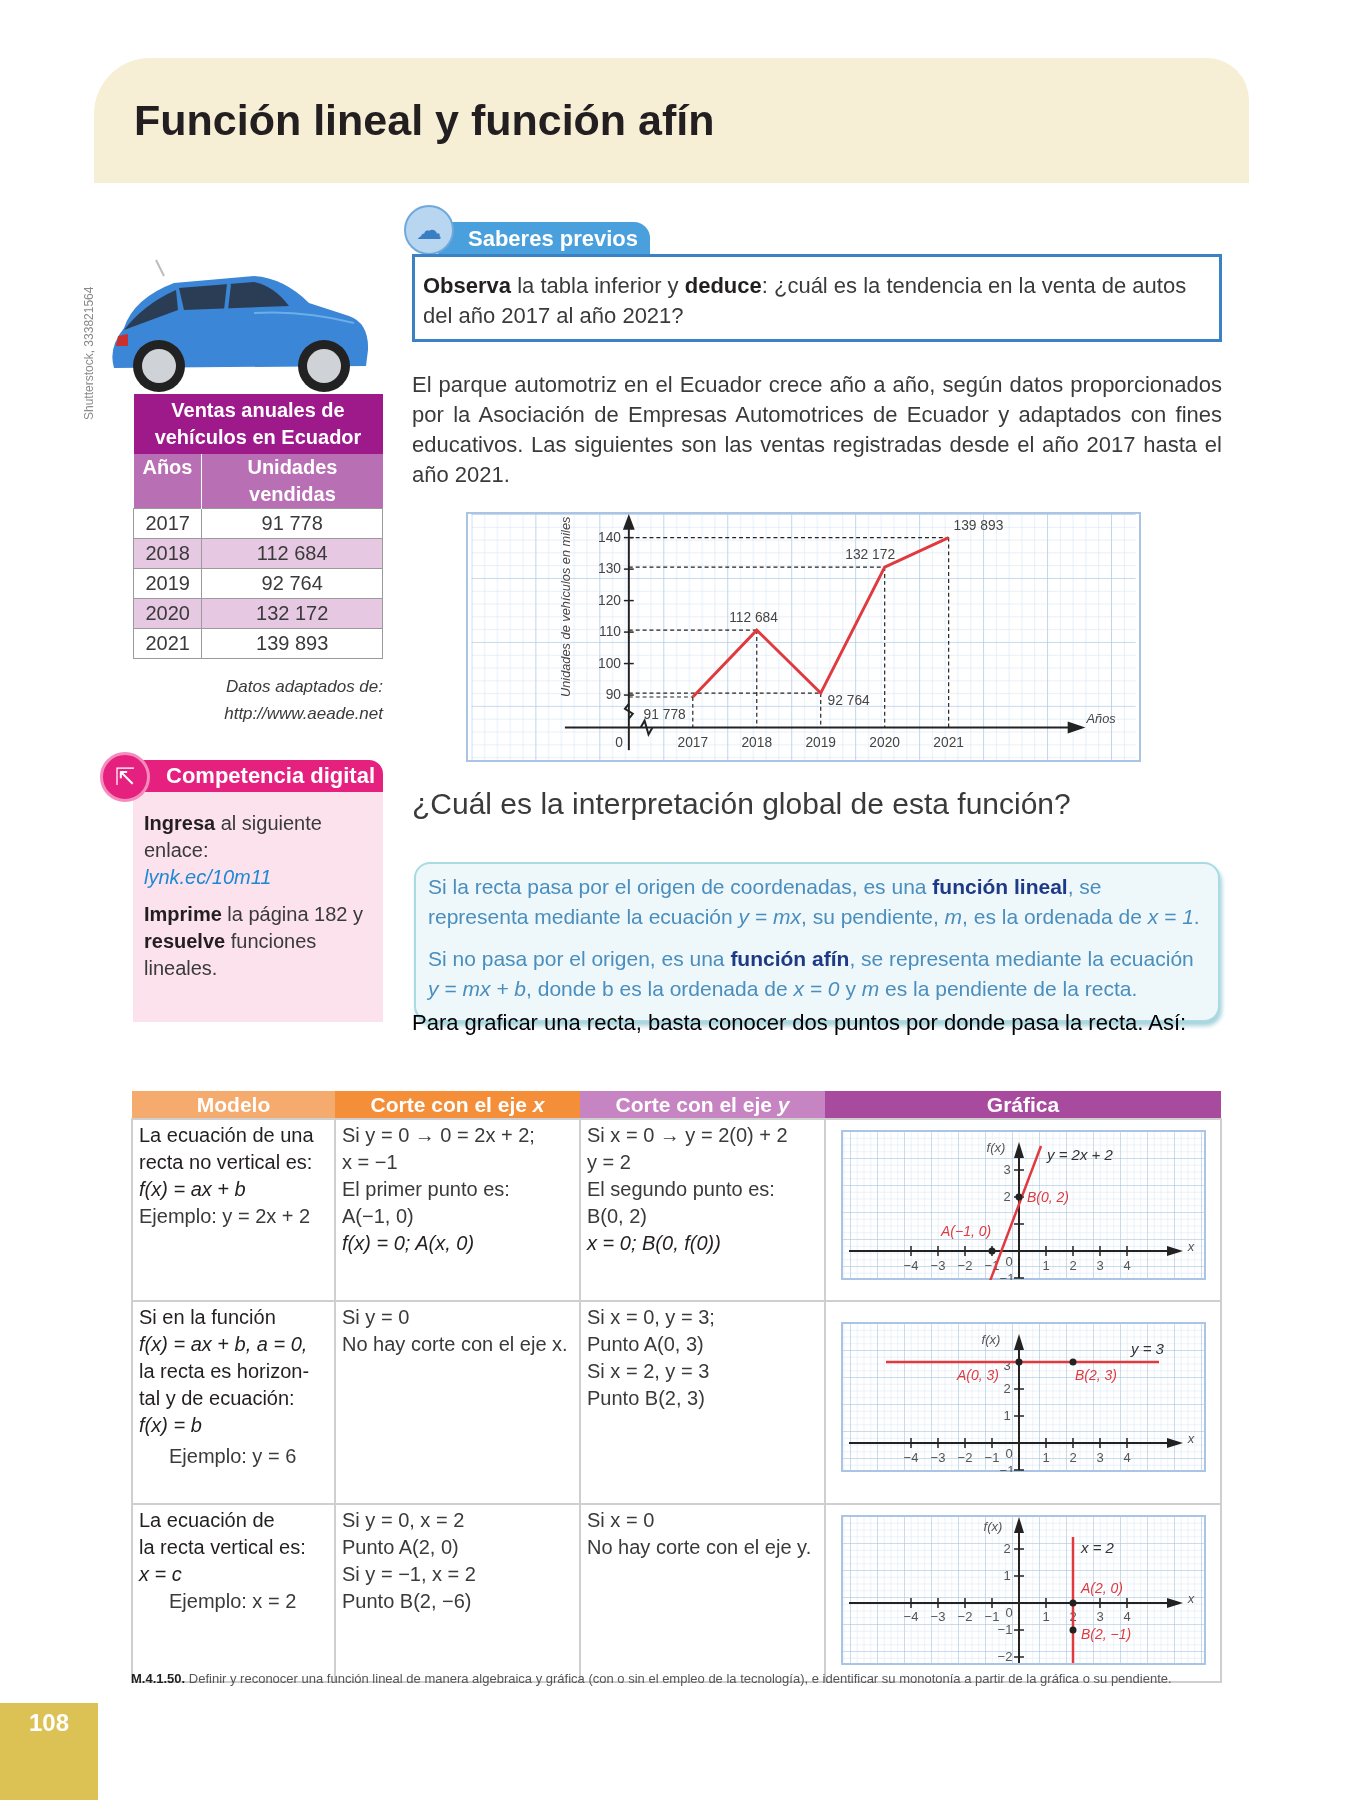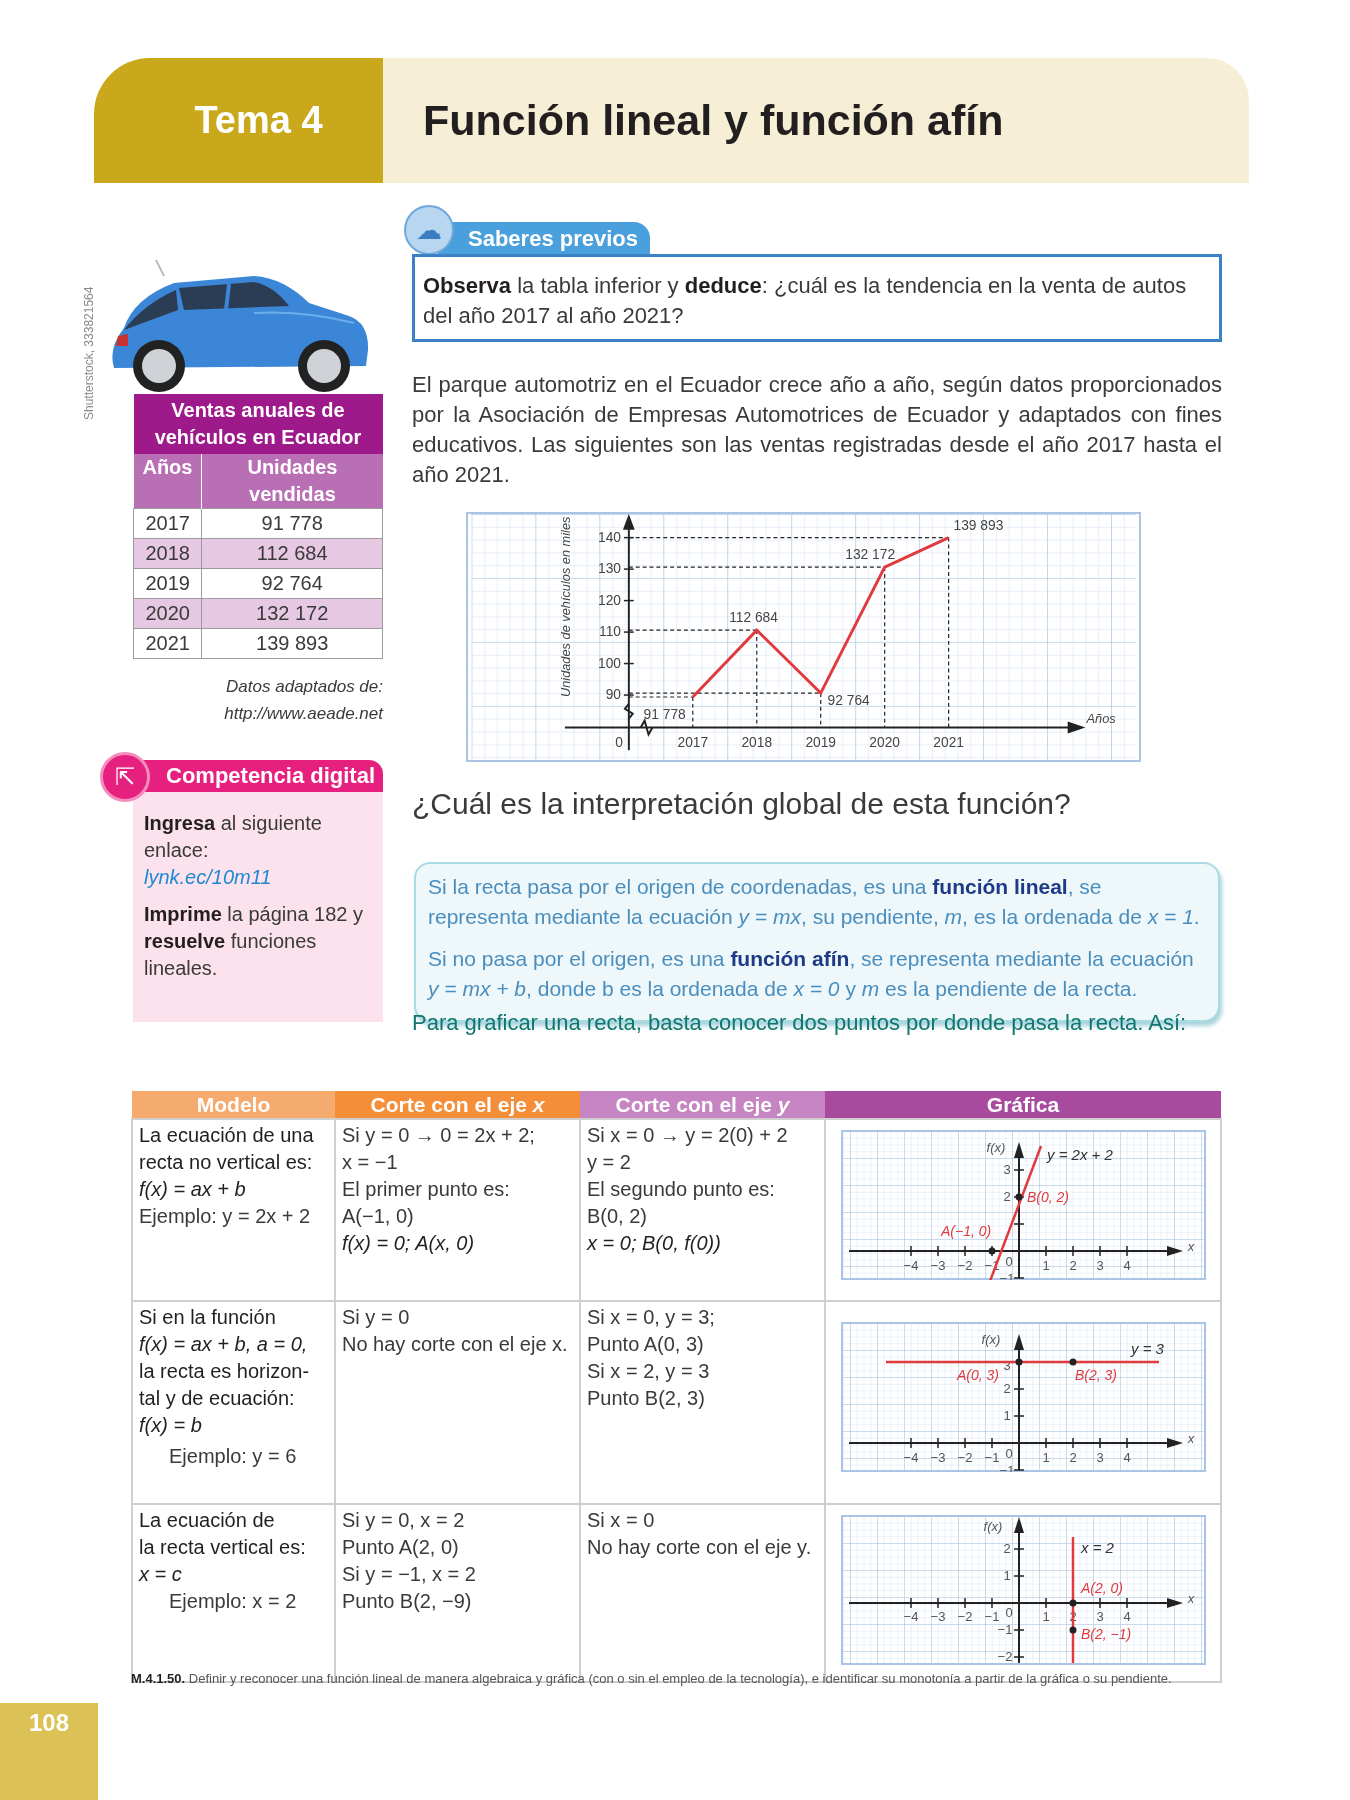--- a/index.html
+++ b/index.html
@@ -46,21 +46,21 @@
   
   .chart { left: 466px; top: 512px; width: 675px; height: 250px; border: 2px solid #a9c4e4; }
 
   .q { left: 412px; top: 787px; font-size: 30px; color: #3a3a3a; }
 
   
   .def { left: 414px; top: 862px; width: 806px; height: 160px; border-radius: 16px; background: #eef7f9; border: 2px solid #a8dbe2; box-shadow: 2px 4px 4px #a8d2dc; padding: 8px 12px; color: #4a8ebf; font-size: 21px; line-height: 30px; }
   .def b { color: #1e3a87; }
   .def p { margin-bottom: 12px; }
 
-  .para2 { left: 412px; top: 1010px; font-size: 22px; color: #0f766e; }
+  .para2 { left: 412px; top: 1010px; font-size: 22px; color: #000000; }
 
   
   .mt { left: 131px; top: 1063px; width: 1091px; border-collapse: collapse; table-layout: fixed; margin-top: 28px; }
   .mt th { color: #fff; font-size: 21px; height: 28px; font-weight: bold; }
   .mt th.h1 { background: #f6ab6e; width: 203px; }
   .mt th.h2 { background: #f58e38; width: 245px; }
   .mt th.h3 { background: #c684c2; width: 245px; }
   .mt th.h4 { background: #a84b9f; }
   .mt td { border: 2px solid #cfcfcf; vertical-align: top; padding: 2px 6px; font-size: 20px; line-height: 27px; color: #3a3a3a; }
   .mt td.m { color: #231f20; }
@@ -72,21 +72,20 @@
   .std { left: 131px; top: 1670px; width: 1090px; font-size: 13px; line-height: 18px; color: #555; }
   .std b { color: #231f20; }
   .pg { left: 0; top: 1703px; width: 98px; height: 97px; background: #dcc155; }
   .pg-num { left: 0; top: 1703px; width: 98px; height: 40px; color: #fff; font-weight: bold; font-size: 24px; text-align: center; line-height: 40px; }
   i.v { font-style: italic; }
 </style>
 </head>
 <body>
 
 <div class="abs hdr">
-  <div class="hdr-left">Tema 4</div>
   <div class="hdr-right">Función lineal y función afín</div>
 </div>
 
 <div class="abs credit">Shutterstock, 333821564</div>
 
 <svg class="abs car" viewBox="0 0 268 138">
   <line x1="60" y1="18" x2="52" y2="2" stroke="#bbb" stroke-width="2"></line>
   <path d="M20 70 Q30 40 70 25 L150 18 Q180 20 205 45 L245 58 Q265 65 264 92 L262 108 L10 110 Q4 90 20 70 Z" fill="#3b86d6"></path>
   <path d="M75 30 L150 24 Q170 28 185 48 L80 52 Z" fill="#2a3d55"></path>
   <path d="M20 72 Q40 46 72 32 L74 52 Z" fill="#2a3d55"></path>
@@ -389,21 +388,21 @@
     <td class="m">
       <div>La ecuación de</div>
       <div>la recta vertical es:</div>
       <div style="font-style:italic">x = c</div>
       <div style="padding-left:30px;color:#3a3a3a">Ejemplo: x = 2</div>
     </td>
     <td>
       <div>Si y = 0, x = 2</div>
       <div>Punto A(2, 0)</div>
       <div>Si y = −1, x = 2</div>
-      <div>Punto B(2, −9)</div>
+      <div>Punto B(2, −6)</div>
     </td>
     <td>
       <div>Si x = 0</div>
       <div>No hay corte con el eje y.</div>
     </td>
     <td>
       <svg class="graph" viewBox="0 0 365 150">
         <rect x="1" y="1" width="363" height="148" fill="url(#s2)" stroke="#a9c4e4" stroke-width="2"></rect>
         <line x1="8" y1="88" x2="330" y2="88" stroke="#222" stroke-width="2"></line>
             <polygon points="326,83 342,88 326,93" fill="#222"></polygon>

